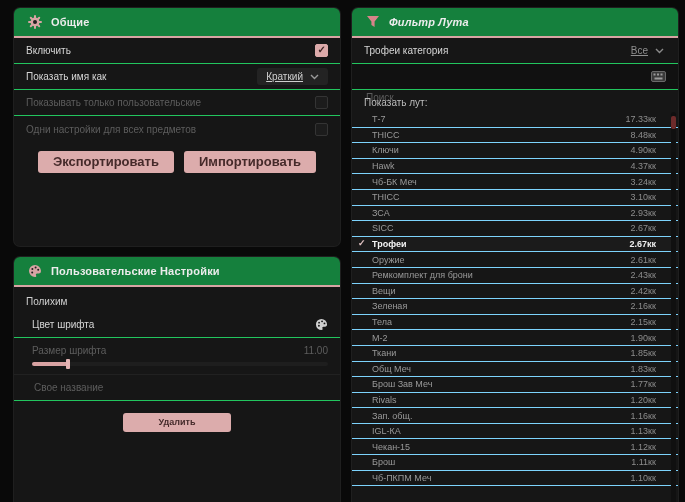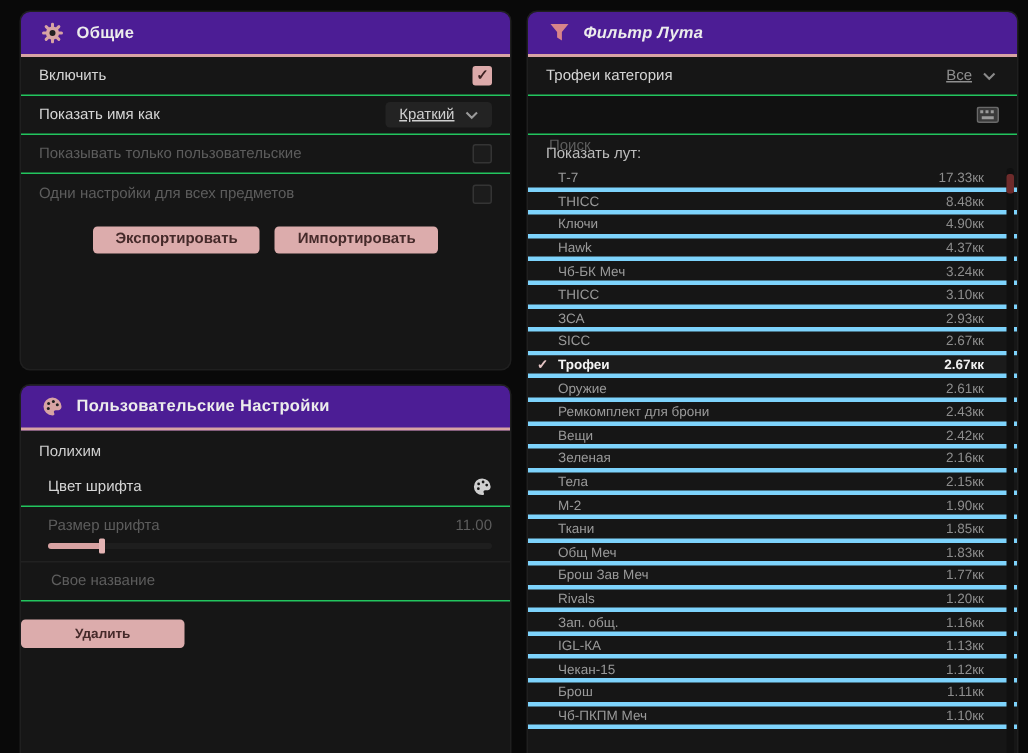--- a/index.html
+++ b/index.html
@@ -11,21 +11,21 @@
   }
   .panel{
     position:absolute;background:#161616;border-radius:6px;overflow:hidden;
     box-shadow:0 0 0 1px #1f1f1f;
   }
   #panel-general{left:14px;top:8px;width:326px;height:238px;}
   #panel-custom{left:14px;top:257px;width:326px;height:253px;}
   #panel-filter{left:352px;top:8px;width:326px;height:502px;}
 
   .panel-header{
-    height:30px;background:#4c1d95;display:flex;align-items:center;
+    height:30px;background:#15803d;display:flex;align-items:center;
     padding:0 14px;gap:9px;border-bottom:2px solid #d8a4a4;box-sizing:border-box;
   }
   .panel-title{font-size:11px;font-weight:bold;color:#ececec;letter-spacing:.2px;}
   .panel-title.italic{font-style:italic;}
 
   .icon-svg{display:block;}
 
   .row{
     display:flex;align-items:center;justify-content:space-between;
     padding:0 12px;height:26px;border-bottom:1px solid #22c55e;
@@ -48,52 +48,52 @@
 
   .dropdown{
     display:flex;align-items:center;gap:7px;background:#232323;
     padding:3px 9px;border-radius:3px;color:#cfcfcf;font-size:10px;cursor:pointer;text-decoration:underline;
   }
   .dropdown.plain{background:transparent;color:#8f8f8f;padding-right:2px;}
   .chev{width:9px;height:6px;display:block;}
 
   .btn{
     background:#dcacac;color:#452a2a;border:none;border-radius:3px;
-    font-family:"Liberation Sans",sans-serif;font-size:10px;font-weight:bold;
+    font-family:"Liberation Sans",sans-serif;font-size:13px;font-weight:bold;
     padding:3px 15px;cursor:pointer;line-height:1.2;
   }
   .btn-row{display:flex;justify-content:center;gap:10px;padding-top:9px;}
 
   
   .item-name-row{height:21px;display:flex;align-items:center;padding:0 12px;
     font-size:10px;color:#cfcfcf;margin-top:4px;}
   .sub-row{padding-left:18px;}
   .slider-block{border-bottom:1px solid #212121;padding:4px 12px 8px 18px;}
   .slider-head{display:flex;justify-content:space-between;align-items:center;
     font-size:10px;color:#5d5d5d;height:16px;}
   .slider-track{position:relative;height:4px;background:#1e1e1e;margin-top:4px;border-radius:2px;}
   .slider-fill{position:absolute;left:0;top:0;height:4px;background:#d8a2a2;border-radius:2px;}
   .slider-handle{position:absolute;top:-3px;width:4px;height:10px;background:#e4b4b4;border-radius:1px;}
   .text-input{
     background:transparent;border:none;outline:none;width:100%;
     font-family:"Liberation Sans",sans-serif;font-size:10px;color:#cfcfcf;
   }
   .text-input::placeholder{color:#5d5d5d;}
-  .delete-row{display:flex;padding-top:12px;}
+  .delete-row{display:flex;justify-content:center;padding-top:12px;}
   .btn-wide{padding:4px 36px;font-size:9px;}
 
   
   .search-row{background:#111111;}
   .search-input{background:transparent;margin-top:41px;}
   .avail-label{padding:7px 12px 4px;font-size:10px;color:#bdbdbd;}
   .loot-list{position:relative;}
   .loot-row{
     display:flex;align-items:center;justify-content:space-between;
     height:15.6px;padding:0 22px 0 20px;box-sizing:border-box;
-    border-bottom:3px solid #7dd3fc;font-size:9px;color:#9a9a9a;cursor:pointer;
+    border-bottom:1px solid #7dd3fc;font-size:9px;color:#9a9a9a;cursor:pointer;
     position:relative;
   }
   .loot-row .val{color:#8d8d8d;}
   .loot-row.selected{color:#f4f4f4;font-weight:bold;background:#1b1b1b;}
   .loot-row.selected .val{color:#efefef;}
   .loot-check{
     position:absolute;left:6px;top:1px;font-size:9px;color:#e6c6c6;font-weight:bold;
   }
   .scrollbar{
     position:absolute;right:2px;top:104px;width:5px;bottom:2px;

